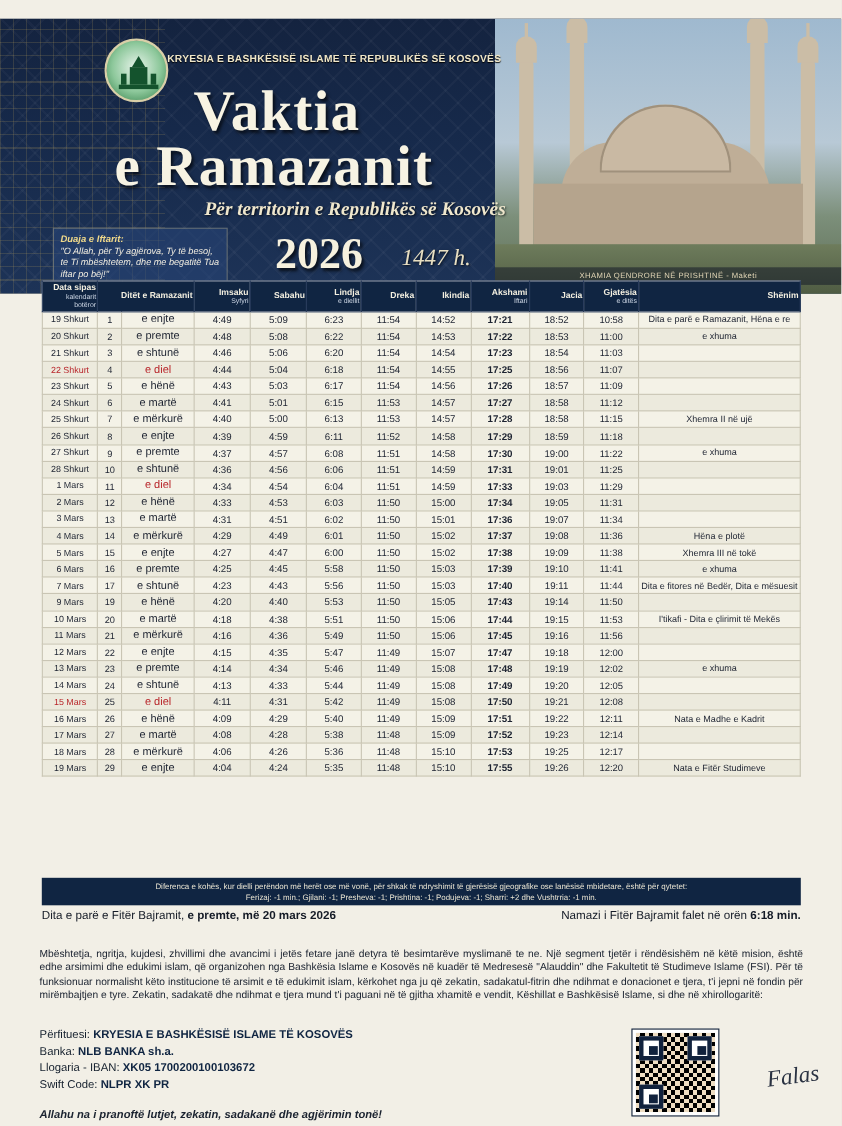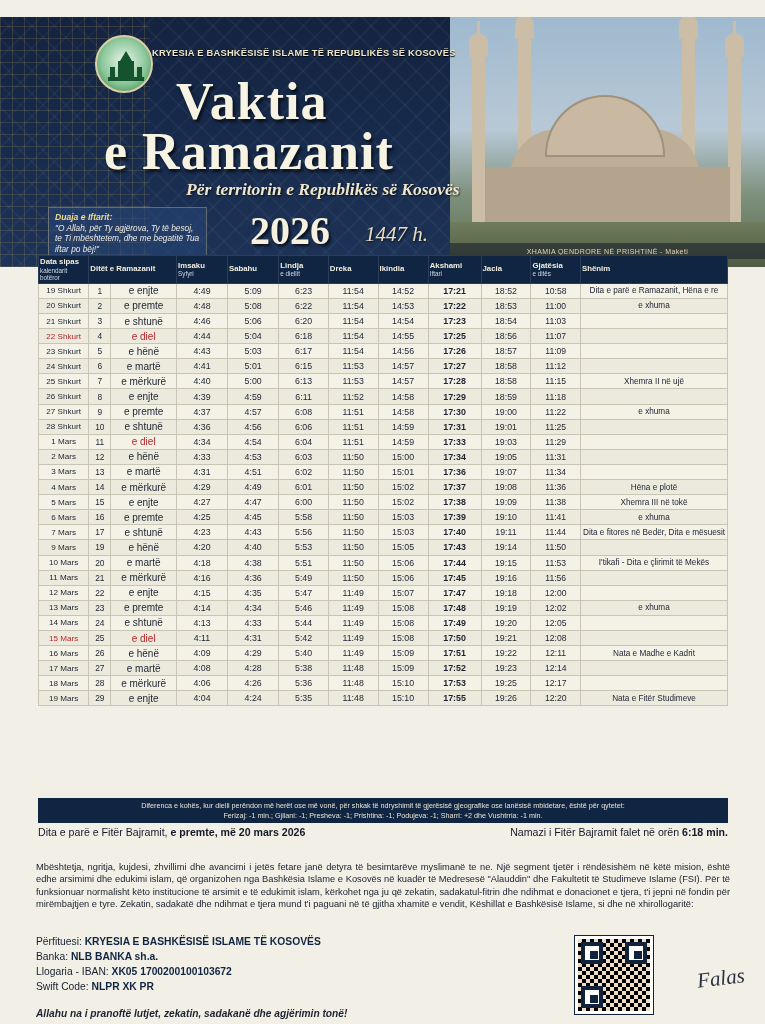--- a/index.html
+++ b/index.html
@@ -139,21 +139,21 @@
     background:#f6f4ea;
     font-size:8.6px;
   }
   table.t thead th {
     background:#102542;
     color:#f3efe0;
     font-size:7.8px; font-weight:bold;
     border:1px solid #2a3c5c;
     padding:2px 1px;
     line-height:1.12;
-    text-align:left;
+    text-align:right;
   }
   table.t thead th .sub { display:block; font-size:6.3px; font-weight:normal; color:#cfd8e6; }
   table.t tbody td {
     border:1px solid #c9c5b4;
     padding:1.4px 2px;
     text-align:center;
     height:15.1px;
     color:#1c2230;
     white-space:nowrap;
   }

